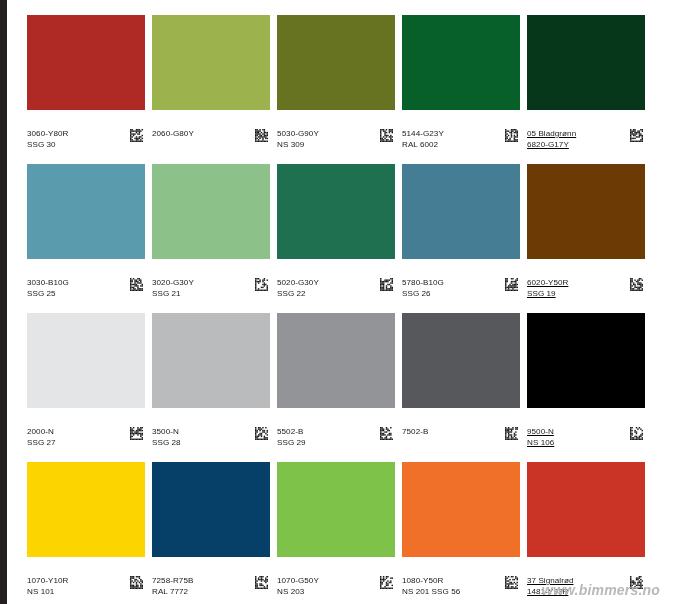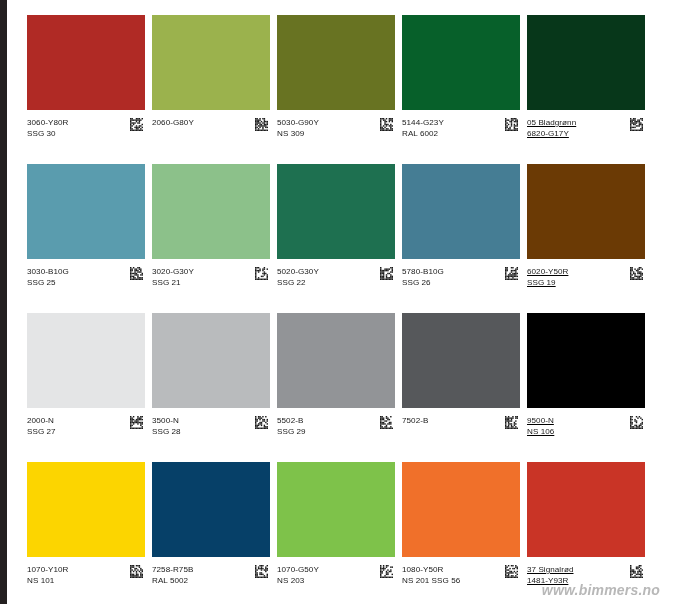--- a/index.html
+++ b/index.html
@@ -52,21 +52,21 @@
   .swatch-color {
     width: 118px;
     height: 95px;
     display: block;
   }
   .swatch-caption {
     display: flex;
     flex-direction: row;
     align-items: flex-start;
     justify-content: space-between;
-    padding-top: 7px;
+    padding-top: 18px;
     width: 118px;
   }
   .swatch-text {
     font-size: 8.1px;
     line-height: 11.2px;
     color: #1a1a1a;
     letter-spacing: 0.05px;
     white-space: nowrap;
     font-family: "Liberation Sans", sans-serif;
   }
@@ -1098,21 +1098,21 @@
               <rect x="10.11" y="11.56" width="1.44" height="1.44" fill="#1a1a1a"></rect>
               <rect x="11.56" y="11.56" width="1.44" height="1.44" fill="#1a1a1a"></rect>
             </svg>
           </div>
         </div>
         <div class="swatch-cell">
           <div class="swatch-color" title="#064068" style="background: rgb(6, 64, 104);"></div>
           <div class="swatch-caption">
             <div class="swatch-text">
               <div class="code-line1">7258-R75B</div>
-              <div class="code-line2">RAL 5002</div>
+              <div class="code-line2">RAL 7772</div>
             </div>
             <svg class="datamatrix-icon" viewBox="0 0 13 13">
               <rect x="0" y="0" width="13" height="13" fill="#ffffff"></rect>
               <rect x="0.00" y="0.00" width="1.44" height="1.44" fill="#1a1a1a"></rect>
               <rect x="4.33" y="0.00" width="1.44" height="1.44" fill="#1a1a1a"></rect>
               <rect x="5.78" y="0.00" width="1.44" height="1.44" fill="#1a1a1a"></rect>
               <rect x="7.22" y="0.00" width="1.44" height="1.44" fill="#1a1a1a"></rect>
               <rect x="11.56" y="0.00" width="1.44" height="1.44" fill="#1a1a1a"></rect>
               <rect x="0.00" y="1.44" width="1.44" height="1.44" fill="#1a1a1a"></rect>
               <rect x="2.89" y="1.44" width="1.44" height="1.44" fill="#1a1a1a"></rect>

